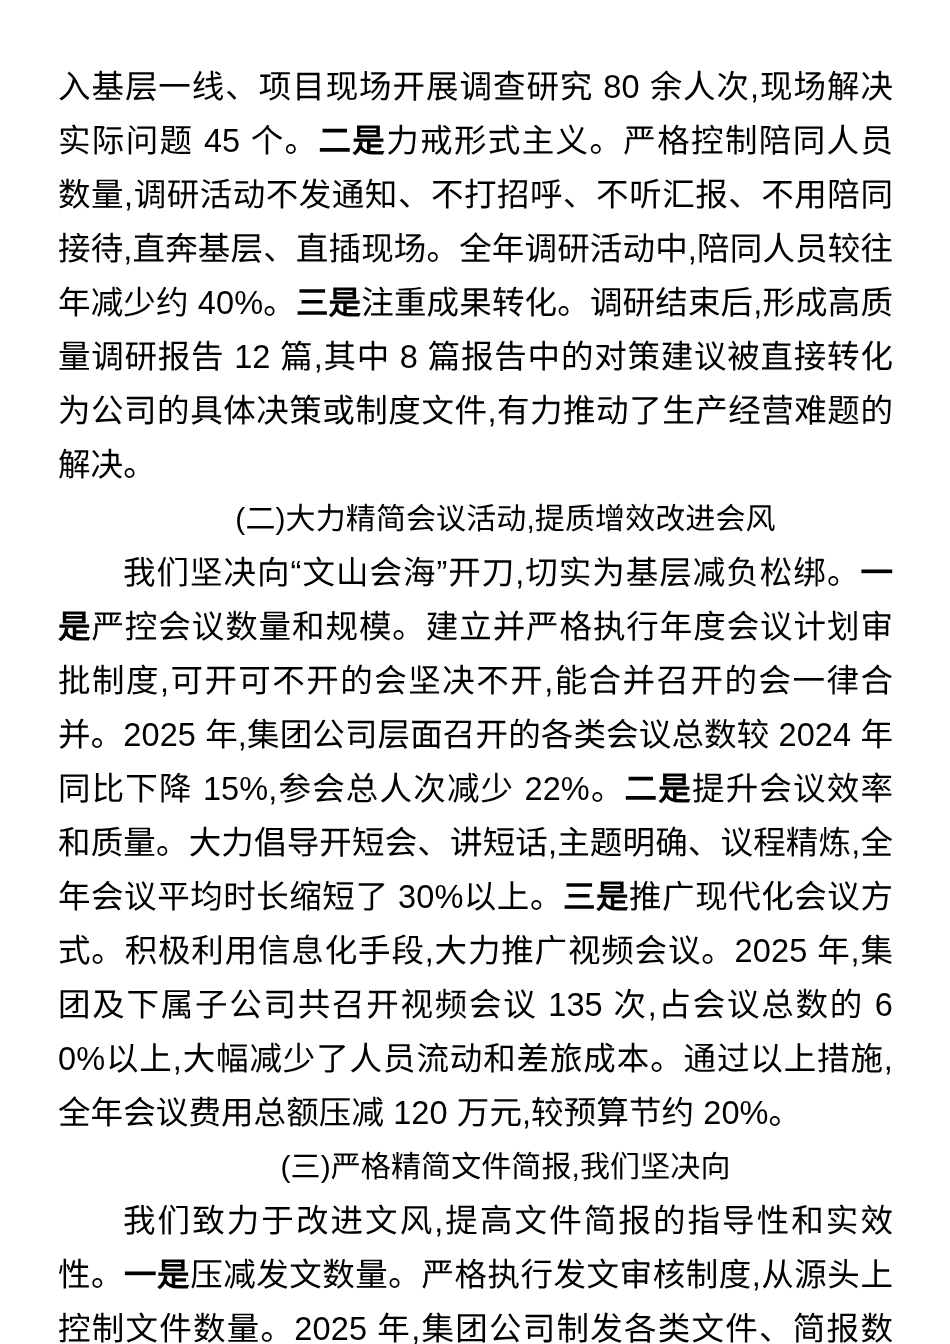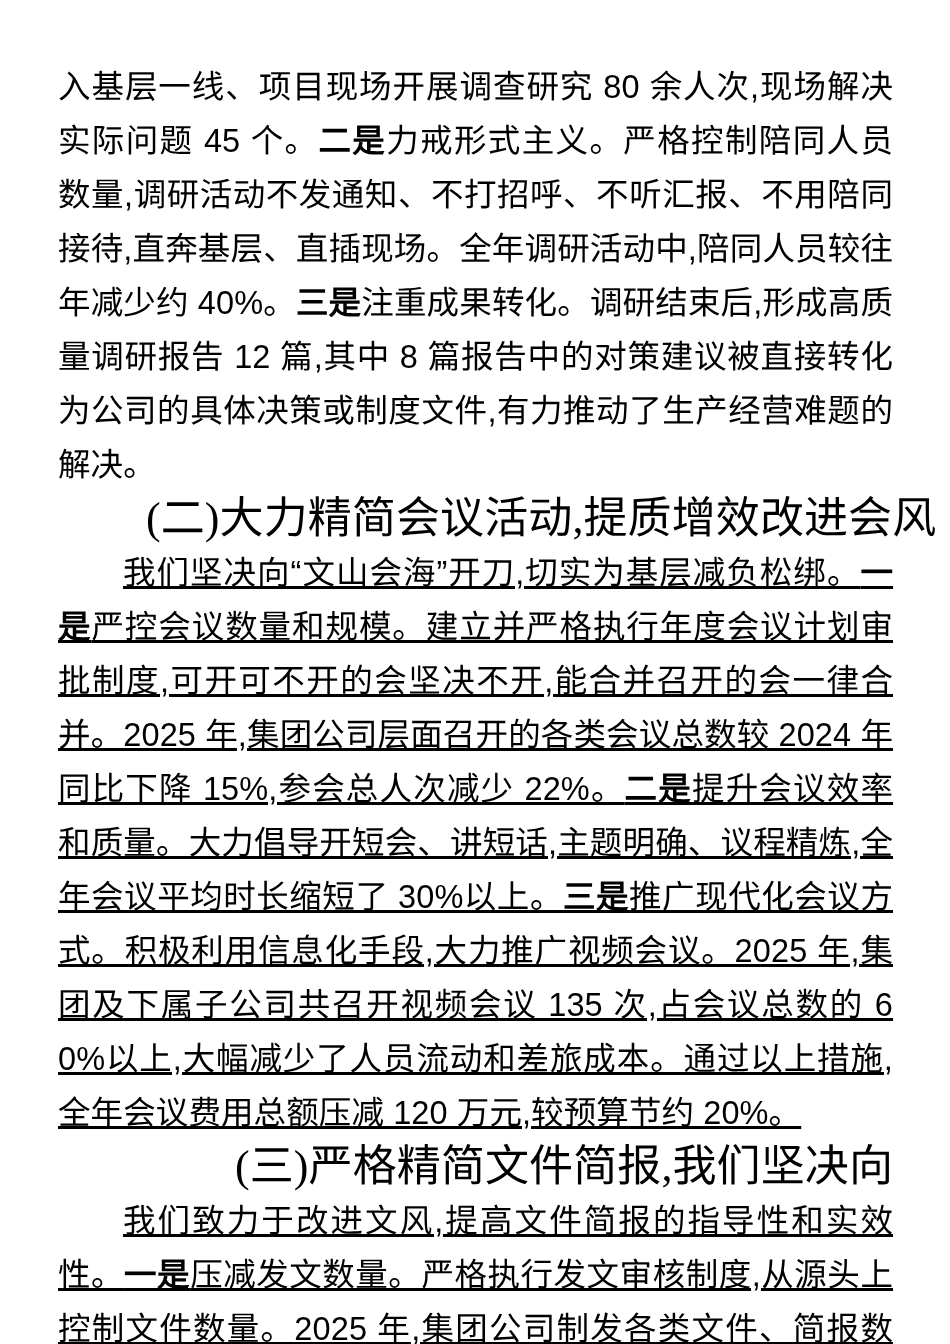--- a/index.html
+++ b/index.html
@@ -35,32 +35,30 @@
     line-height: 54px;
     text-align: justify;
     text-justify: inter-ideograph;
     text-indent: 0;
     letter-spacing: 0.1px;
     word-break: break-all;
     white-space: normal;
   }
   p.para.indent2 {
     text-indent: 2em;
-    text-decoration: underline;
   }
   p.heading {
     margin: 0;
     padding: 0;
-    font-size: 44px;
+    font-size: 30px;
     line-height: 54px;
     text-indent: 2em;
-    text-align: right;
+    text-align: center;
     letter-spacing: 0.1px;
     white-space: nowrap;
-    font-family: Liberation Serif, serif;
   }
   
   p.para.noindent {
     text-indent: 0;
   }
   b.enum {
     font-weight: 700;
   }
 </style>
 </head>

